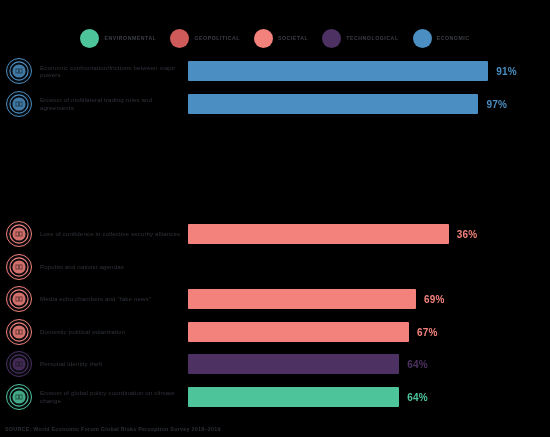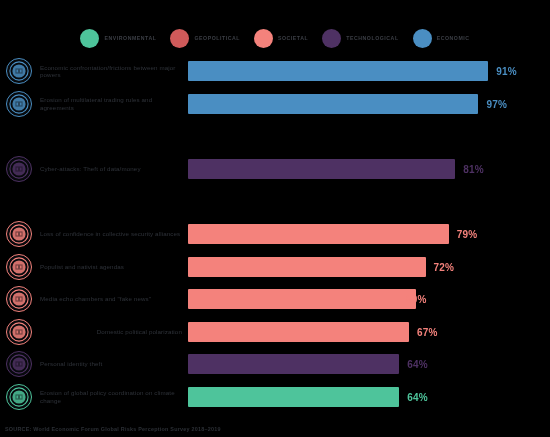--- a/index.html
+++ b/index.html
@@ -117,110 +117,90 @@
           <rect x="7.6" y="8.6" width="1.2" height="2.8" fill="#4a8ec2"></rect>
           <rect x="11.2" y="8.6" width="1.2" height="2.8" fill="#4a8ec2"></rect>
         </svg>
       </div>
       <div class="row-label">Erosion of multilateral trading rules and agreements</div>
       <div class="bar-track">
         <div class="bar" style="width: 290.4px; background: rgb(74, 142, 194);"></div>
         <div class="bar-value" style="left: 298.4px; color: rgb(74, 142, 194);">97%</div>
       </div>
     </div>
-    <div class="row" style="top: 97.6364px; height: 32.5455px;">
+    <div class="row" style="top: 162.727px; height: 32.5455px;">
+      <div class="row-icon" style="border-color: rgb(244, 130, 124);">
+        <svg width="20" height="20" viewBox="0 0 20 20">
+          <circle cx="10" cy="10" r="9.1" fill="none" stroke="#f4827c" stroke-width="1.1"></circle>
+          <circle cx="10" cy="10" r="6.6" fill="#f4827c" fill-opacity="0.85"></circle>
+          <rect x="6.4" y="7.4" width="7.2" height="5.2" fill="#0a0c10" fill-opacity="0.45"></rect>
+          <rect x="7.6" y="8.6" width="1.2" height="2.8" fill="#f4827c"></rect>
+          <rect x="11.2" y="8.6" width="1.2" height="2.8" fill="#f4827c"></rect>
+        </svg>
+      </div>
+      <div class="row-label">Loss of confidence in collective security alliances</div>
+      <div class="bar-track">
+        <div class="bar" style="width: 260.7px; background: rgb(244, 130, 124);"></div>
+        <div class="bar-value" style="left: 268.7px; color: rgb(244, 130, 124);">36%</div>
+      </div>
+    </div>
+    <div class="row" style="top: 195.273px; height: 32.5455px;">
+      <div class="row-icon" style="border-color: rgb(244, 130, 124);">
+        <svg width="20" height="20" viewBox="0 0 20 20">
+          <circle cx="10" cy="10" r="9.1" fill="none" stroke="#f4827c" stroke-width="1.1"></circle>
+          <circle cx="10" cy="10" r="6.6" fill="#f4827c" fill-opacity="0.85"></circle>
+          <rect x="6.4" y="7.4" width="7.2" height="5.2" fill="#0a0c10" fill-opacity="0.45"></rect>
+          <rect x="7.6" y="8.6" width="1.2" height="2.8" fill="#f4827c"></rect>
+          <rect x="11.2" y="8.6" width="1.2" height="2.8" fill="#f4827c"></rect>
+        </svg>
+      </div>
+      <div class="row-label">Populist and nativist agendas</div>
+    </div>
+    <div class="row" style="top: 227.818px; height: 32.5455px;">
+      <div class="row-icon" style="border-color: rgb(244, 130, 124);">
+        <svg width="20" height="20" viewBox="0 0 20 20">
+          <circle cx="10" cy="10" r="9.1" fill="none" stroke="#f4827c" stroke-width="1.1"></circle>
+          <circle cx="10" cy="10" r="6.6" fill="#f4827c" fill-opacity="0.85"></circle>
+          <rect x="6.4" y="7.4" width="7.2" height="5.2" fill="#0a0c10" fill-opacity="0.45"></rect>
+          <rect x="7.6" y="8.6" width="1.2" height="2.8" fill="#f4827c"></rect>
+          <rect x="11.2" y="8.6" width="1.2" height="2.8" fill="#f4827c"></rect>
+        </svg>
+      </div>
+      <div class="row-label">Media echo chambers and "fake news"</div>
+      <div class="bar-track">
+        <div class="bar" style="width: 227.7px; background: rgb(244, 130, 124);"></div>
+        <div class="bar-value" style="left: 236px; color: rgb(244, 130, 124); text-align: center;">69%</div>
+      </div>
+    </div>
+    <div class="row" style="top: 260.364px; height: 32.5455px;">
+      <div class="row-icon" style="border-color: rgb(244, 130, 124);">
+        <svg width="20" height="20" viewBox="0 0 20 20">
+          <circle cx="10" cy="10" r="9.1" fill="none" stroke="#f4827c" stroke-width="1.1"></circle>
+          <circle cx="10" cy="10" r="6.6" fill="#f4827c" fill-opacity="0.85"></circle>
+          <rect x="6.4" y="7.4" width="7.2" height="5.2" fill="#0a0c10" fill-opacity="0.45"></rect>
+          <rect x="7.6" y="8.6" width="1.2" height="2.8" fill="#f4827c"></rect>
+          <rect x="11.2" y="8.6" width="1.2" height="2.8" fill="#f4827c"></rect>
+        </svg>
+      </div>
+      <div class="row-label">Domestic political polarization</div>
+      <div class="bar-track">
+        <div class="bar" style="width: 221.1px; background: rgb(244, 130, 124);"></div>
+        <div class="bar-value" style="left: 229.1px; color: rgb(244, 130, 124);">67%</div>
+      </div>
+    </div>
+    <div class="row" style="top: 292.909px; height: 32.5455px;">
       <div class="row-icon" style="border-color: rgb(78, 49, 99);">
         <svg width="20" height="20" viewBox="0 0 20 20">
           <circle cx="10" cy="10" r="9.1" fill="none" stroke="#4e3163" stroke-width="1.1"></circle>
           <circle cx="10" cy="10" r="6.6" fill="#4e3163" fill-opacity="0.85"></circle>
           <rect x="6.4" y="7.4" width="7.2" height="5.2" fill="#0a0c10" fill-opacity="0.45"></rect>
           <rect x="7.6" y="8.6" width="1.2" height="2.8" fill="#4e3163"></rect>
           <rect x="11.2" y="8.6" width="1.2" height="2.8" fill="#4e3163"></rect>
         </svg>
       </div>
-      <div class="row-label">Cyber-attacks: Theft of data/money</div>
-      <div class="bar-track">
-        <div class="bar" style="width: 267.3px; background: rgb(78, 49, 99);"></div>
-        <div class="bar-value" style="left: 275.3px; color: rgb(78, 49, 99);">81%</div>
-      </div>
-    </div>
-    <div class="row" style="top: 162.727px; height: 32.5455px;">
-      <div class="row-icon" style="border-color: rgb(244, 130, 124);">
-        <svg width="20" height="20" viewBox="0 0 20 20">
-          <circle cx="10" cy="10" r="9.1" fill="none" stroke="#f4827c" stroke-width="1.1"></circle>
-          <circle cx="10" cy="10" r="6.6" fill="#f4827c" fill-opacity="0.85"></circle>
-          <rect x="6.4" y="7.4" width="7.2" height="5.2" fill="#0a0c10" fill-opacity="0.45"></rect>
-          <rect x="7.6" y="8.6" width="1.2" height="2.8" fill="#f4827c"></rect>
-          <rect x="11.2" y="8.6" width="1.2" height="2.8" fill="#f4827c"></rect>
-        </svg>
-      </div>
-      <div class="row-label">Loss of confidence in collective security alliances</div>
-      <div class="bar-track">
-        <div class="bar" style="width: 260.7px; background: rgb(244, 130, 124);"></div>
-        <div class="bar-value" style="left: 268.7px; color: rgb(244, 130, 124);">79%</div>
-      </div>
-    </div>
-    <div class="row" style="top: 195.273px; height: 32.5455px;">
-      <div class="row-icon" style="border-color: rgb(244, 130, 124);">
-        <svg width="20" height="20" viewBox="0 0 20 20">
-          <circle cx="10" cy="10" r="9.1" fill="none" stroke="#f4827c" stroke-width="1.1"></circle>
-          <circle cx="10" cy="10" r="6.6" fill="#f4827c" fill-opacity="0.85"></circle>
-          <rect x="6.4" y="7.4" width="7.2" height="5.2" fill="#0a0c10" fill-opacity="0.45"></rect>
-          <rect x="7.6" y="8.6" width="1.2" height="2.8" fill="#f4827c"></rect>
-          <rect x="11.2" y="8.6" width="1.2" height="2.8" fill="#f4827c"></rect>
-        </svg>
-      </div>
-      <div class="row-label">Populist and nativist agendas</div>
-      <div class="bar-track">
-        <div class="bar" style="width: 237.6px; background: rgb(244, 130, 124);"></div>
-        <div class="bar-value" style="left: 245.6px; color: rgb(244, 130, 124);">72%</div>
-      </div>
-    </div>
-    <div class="row" style="top: 227.818px; height: 32.5455px;">
-      <div class="row-icon" style="border-color: rgb(244, 130, 124);">
-        <svg width="20" height="20" viewBox="0 0 20 20">
-          <circle cx="10" cy="10" r="9.1" fill="none" stroke="#f4827c" stroke-width="1.1"></circle>
-          <circle cx="10" cy="10" r="6.6" fill="#f4827c" fill-opacity="0.85"></circle>
-          <rect x="6.4" y="7.4" width="7.2" height="5.2" fill="#0a0c10" fill-opacity="0.45"></rect>
-          <rect x="7.6" y="8.6" width="1.2" height="2.8" fill="#f4827c"></rect>
-          <rect x="11.2" y="8.6" width="1.2" height="2.8" fill="#f4827c"></rect>
-        </svg>
-      </div>
-      <div class="row-label">Media echo chambers and "fake news"</div>
-      <div class="bar-track">
-        <div class="bar" style="width: 227.7px; background: rgb(244, 130, 124);"></div>
-        <div class="bar-value" style="left: 218px; color: rgb(244, 130, 124); text-align: center;">69%</div>
-      </div>
-    </div>
-    <div class="row" style="top: 260.364px; height: 32.5455px; text-align: right;">
-      <div class="row-icon" style="border-color: rgb(244, 130, 124);">
-        <svg width="20" height="20" viewBox="0 0 20 20">
-          <circle cx="10" cy="10" r="9.1" fill="none" stroke="#f4827c" stroke-width="1.1"></circle>
-          <circle cx="10" cy="10" r="6.6" fill="#f4827c" fill-opacity="0.85"></circle>
-          <rect x="6.4" y="7.4" width="7.2" height="5.2" fill="#0a0c10" fill-opacity="0.45"></rect>
-          <rect x="7.6" y="8.6" width="1.2" height="2.8" fill="#f4827c"></rect>
-          <rect x="11.2" y="8.6" width="1.2" height="2.8" fill="#f4827c"></rect>
-        </svg>
-      </div>
-      <div class="row-label">Domestic political polarization</div>
-      <div class="bar-track">
-        <div class="bar" style="width: 221.1px; background: rgb(244, 130, 124);"></div>
-        <div class="bar-value" style="left: 229.1px; color: rgb(244, 130, 124);">67%</div>
-      </div>
-    </div>
-    <div class="row" style="top: 292.909px; height: 32.5455px;">
-      <div class="row-icon" style="border-color: rgb(78, 49, 99);">
-        <svg width="20" height="20" viewBox="0 0 20 20">
-          <circle cx="10" cy="10" r="9.1" fill="none" stroke="#4e3163" stroke-width="1.1"></circle>
-          <circle cx="10" cy="10" r="6.6" fill="#4e3163" fill-opacity="0.85"></circle>
-          <rect x="6.4" y="7.4" width="7.2" height="5.2" fill="#0a0c10" fill-opacity="0.45"></rect>
-          <rect x="7.6" y="8.6" width="1.2" height="2.8" fill="#4e3163"></rect>
-          <rect x="11.2" y="8.6" width="1.2" height="2.8" fill="#4e3163"></rect>
-        </svg>
-      </div>
       <div class="row-label">Personal identity theft</div>
       <div class="bar-track">
         <div class="bar" style="width: 211.2px; background: rgb(78, 49, 99);"></div>
         <div class="bar-value" style="left: 219.2px; color: rgb(78, 49, 99);">64%</div>
       </div>
     </div>
     <div class="row" style="top: 325.455px; height: 32.5455px;">
       <div class="row-icon" style="border-color: rgb(78, 196, 155);">
         <svg width="20" height="20" viewBox="0 0 20 20">
           <circle cx="10" cy="10" r="9.1" fill="none" stroke="#4ec49b" stroke-width="1.1"></circle>

